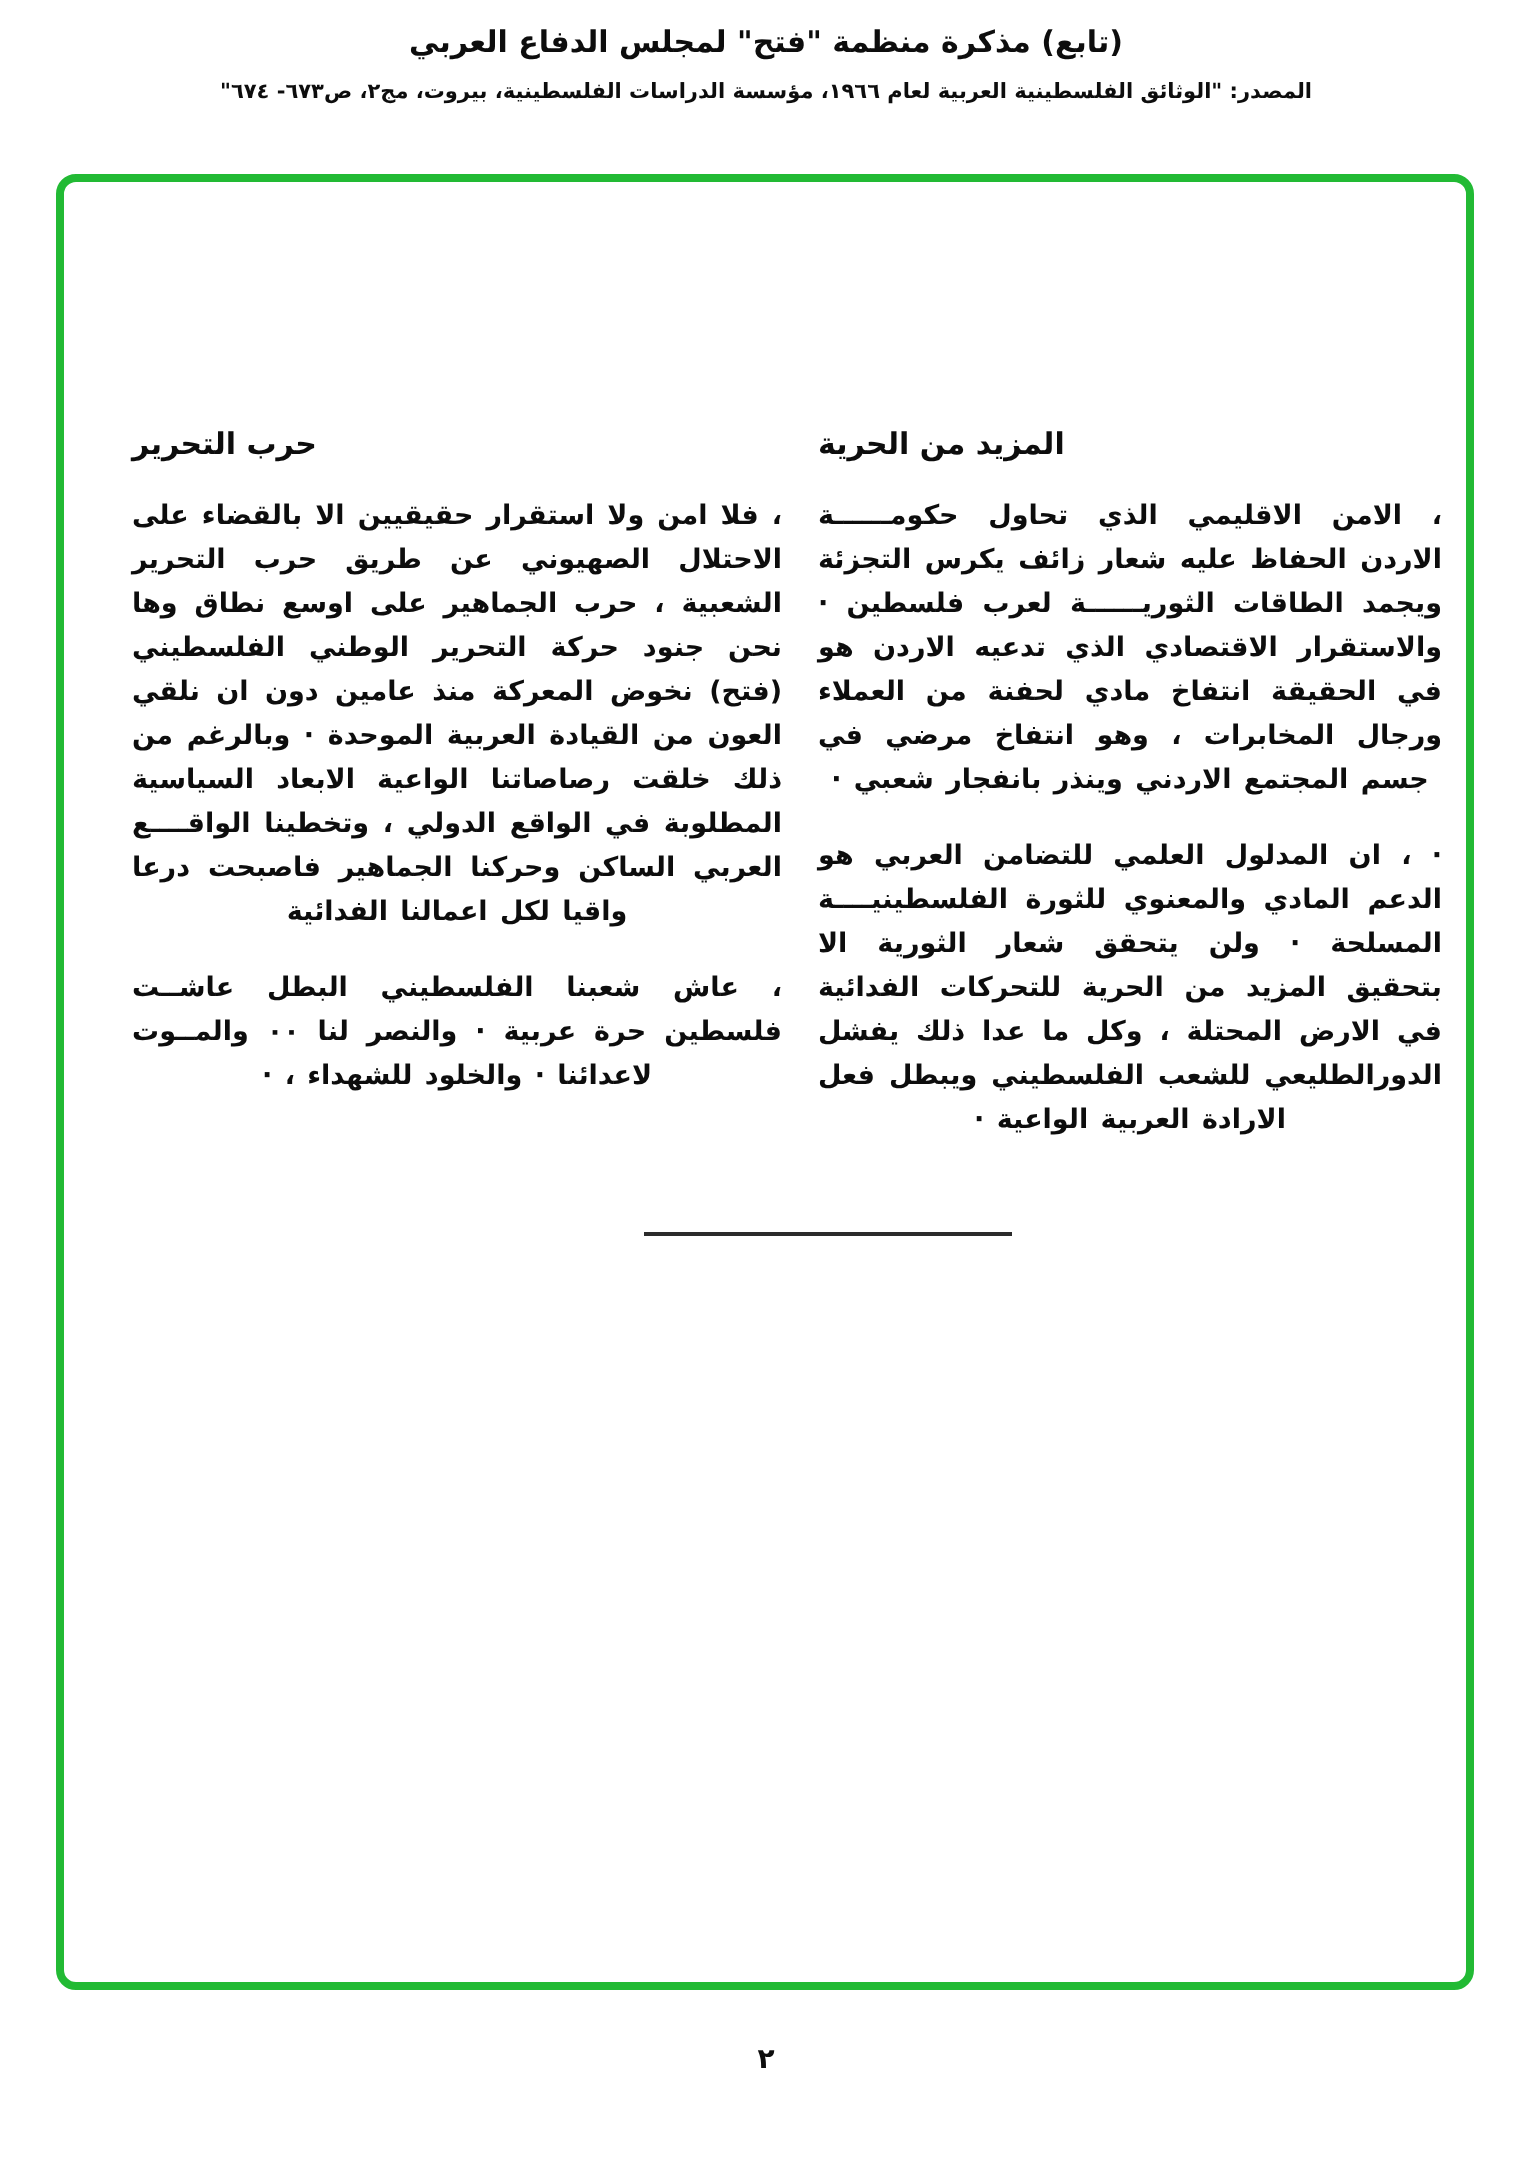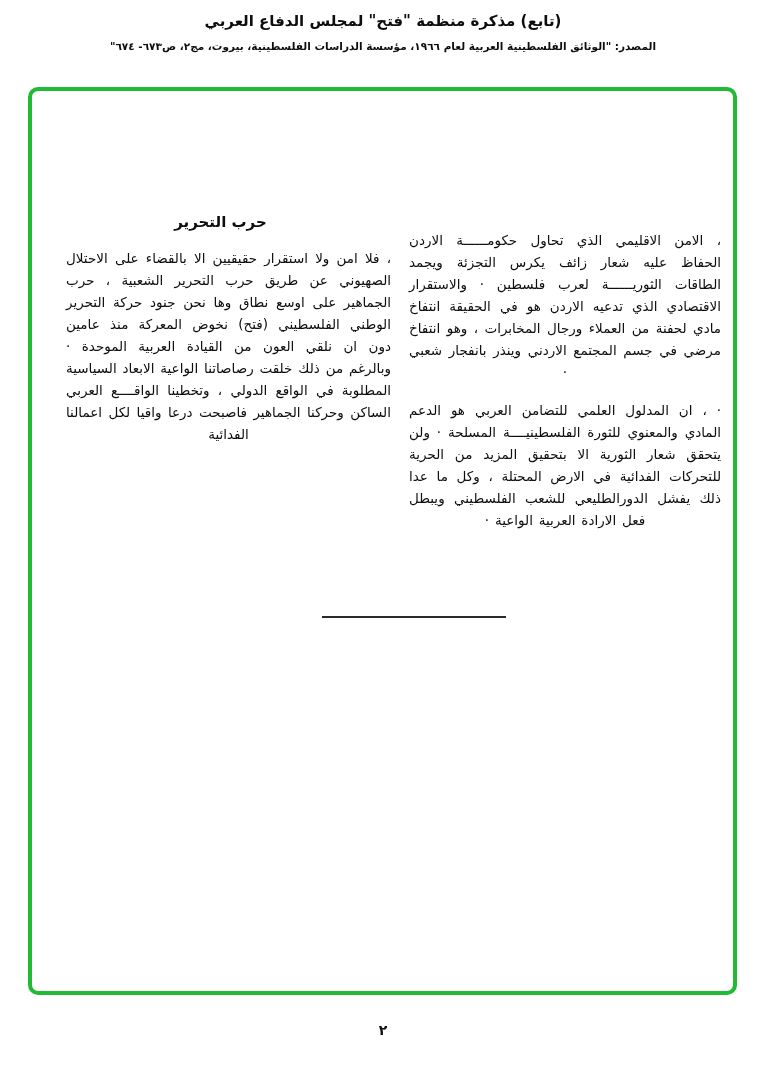--- a/index.html
+++ b/index.html
@@ -53,25 +53,25 @@
   }
   .col {
     box-sizing: border-box;
   }
   .col-freedom { width: 312px; }
   .col-war     { width: 325px; }
   .col h2 {
     font-size: 15px;
     font-weight: bold;
     margin: 0 16px 16px 0;
-    text-align: center;
+    text-align: left;
   }
   .col p {
     font-size: 13.5px;
-    font-weight: normal;
+    font-weight: bold;
     line-height: 22px;
     margin: 16px 0 16px 0;
     text-align: justify;
     text-align-last: center;
     word-spacing: 1.5px;
   }
   .divider {
     position: absolute;
     left: 322px;
     top: 616px;
@@ -96,27 +96,29 @@
 
   <header class="doc-header">
     <div class="doc-title">(تابع) مذكرة منظمة "فتح" لمجلس الدفاع العربي</div>
     <div class="doc-source">المصدر: "الوثائق الفلسطينية العربية لعام ١٩٦٦، مؤسسة الدراسات الفلسطينية، بيروت، مج٢، ص٦٧٣- ٦٧٤"</div>
   </header>
 
   <div class="frame" style="border-color: rgb(34, 186, 52);">
     <div class="cols">
 
       <section class="col col-freedom">
+        <h2>المزيد من الحرية</h2>
         <p>، الامن الاقليمي الذي تحاول حكومــــــة الاردن الحفاظ عليه شعار زائف يكرس التجزئة ويجمد الطاقات الثوريــــــة لعرب فلسطين · والاستقرار الاقتصادي الذي تدعيه الاردن هو في الحقيقة انتفاخ مادي لحفنة من العملاء ورجال المخابرات ، وهو انتفاخ مرضي في جسم المجتمع الاردني وينذر بانفجار شعبي ·</p>
         <p>·  ، ان المدلول العلمي للتضامن العربي هو الدعم المادي والمعنوي للثورة الفلسطينيــــة المسلحة · ولن يتحقق شعار الثورية الا بتحقيق المزيد من الحرية للتحركات الفدائية في الارض المحتلة ، وكل ما عدا ذلك يفشل الدورالطليعي للشعب الفلسطيني ويبطل فعل الارادة العربية الواعية ·</p>
       </section>
 
       <section class="col col-war">
         <h2>حرب التحرير</h2>
         <p>، فلا امن ولا استقرار حقيقيين الا بالقضاء على الاحتلال الصهيوني عن طريق حرب التحرير الشعبية ، حرب الجماهير على اوسع نطاق وها نحن جنود حركة التحرير الوطني الفلسطيني (فتح) نخوض المعركة منذ عامين دون ان نلقي العون من القيادة العربية الموحدة · وبالرغم من ذلك خلقت رصاصاتنا الواعية الابعاد السياسية المطلوبة في الواقع الدولي ، وتخطينا الواقــــع العربي الساكن وحركنا الجماهير فاصبحت درعا واقيا لكل اعمالنا الفدائية</p>
+        <p>، عاش شعبنا الفلسطيني البطل عاشــت فلسطين حرة عربية · والنصر لنا ٠٠ والمــوت لاعدائنا · والخلود للشهداء ، ·</p>
       </section>
 
     </div>
   </div>
 
   <div class="divider"></div>
 
   <footer>
     <div class="pagenum">٢</div>
   </footer>

